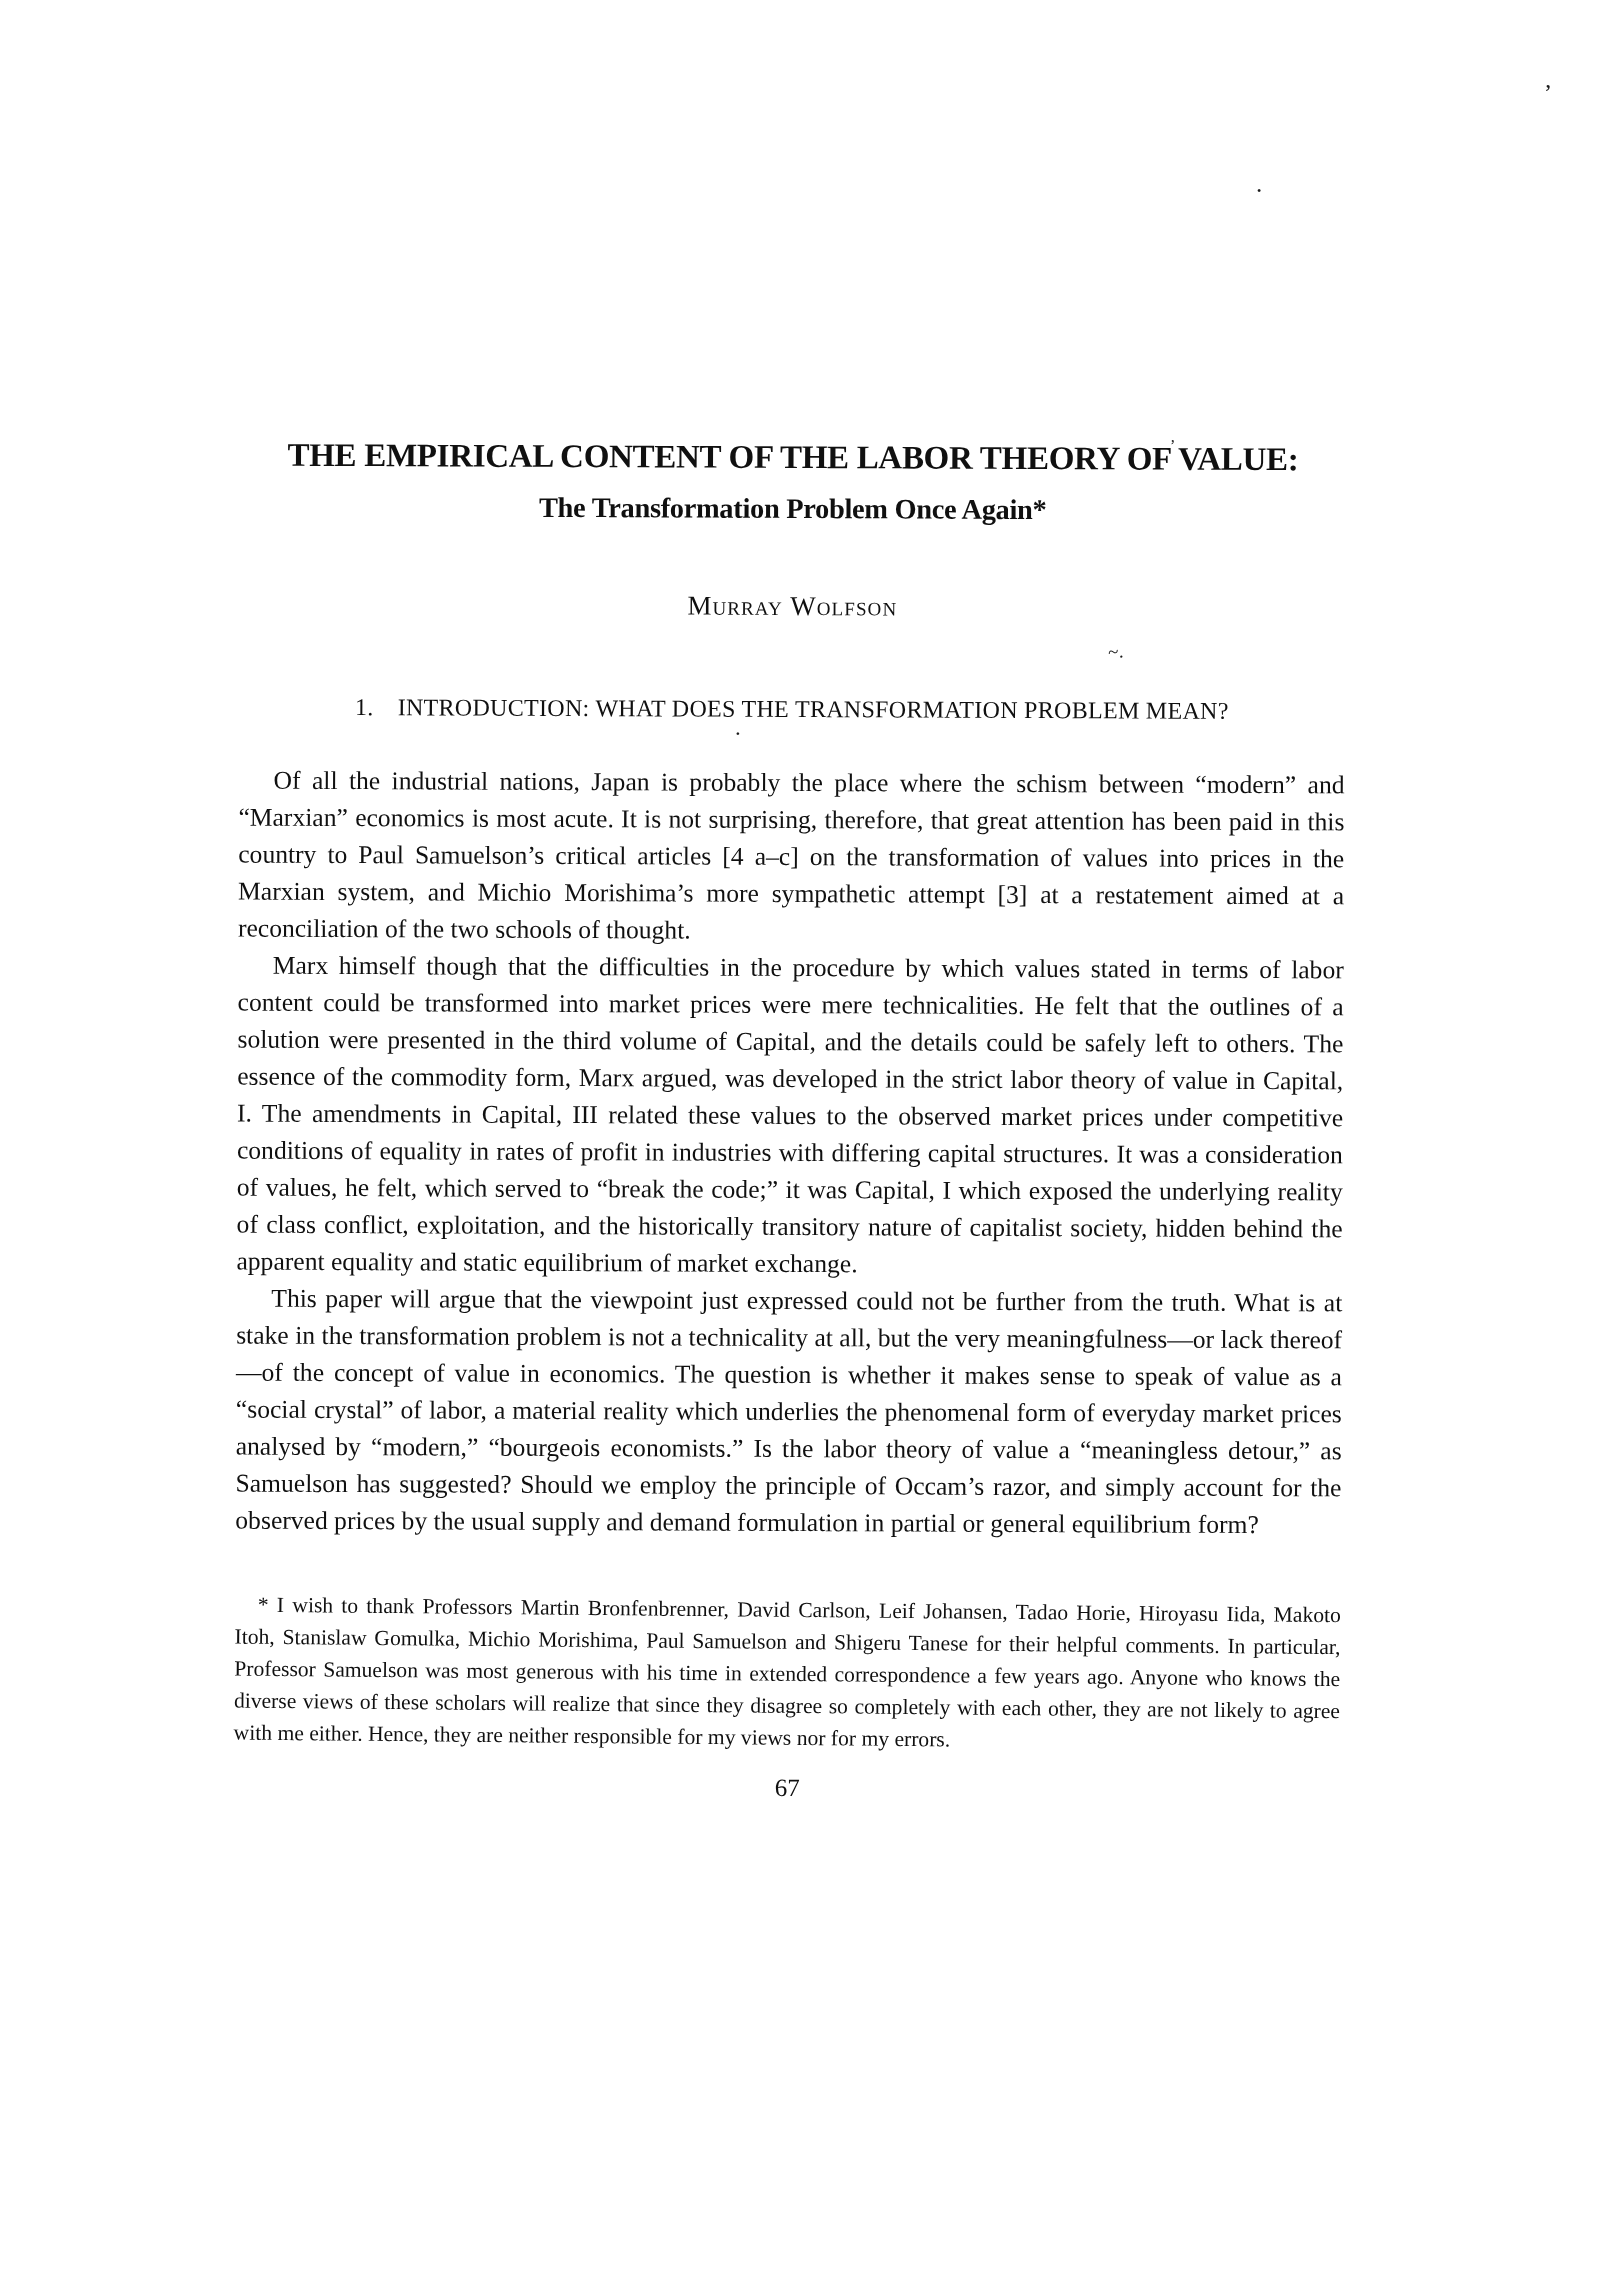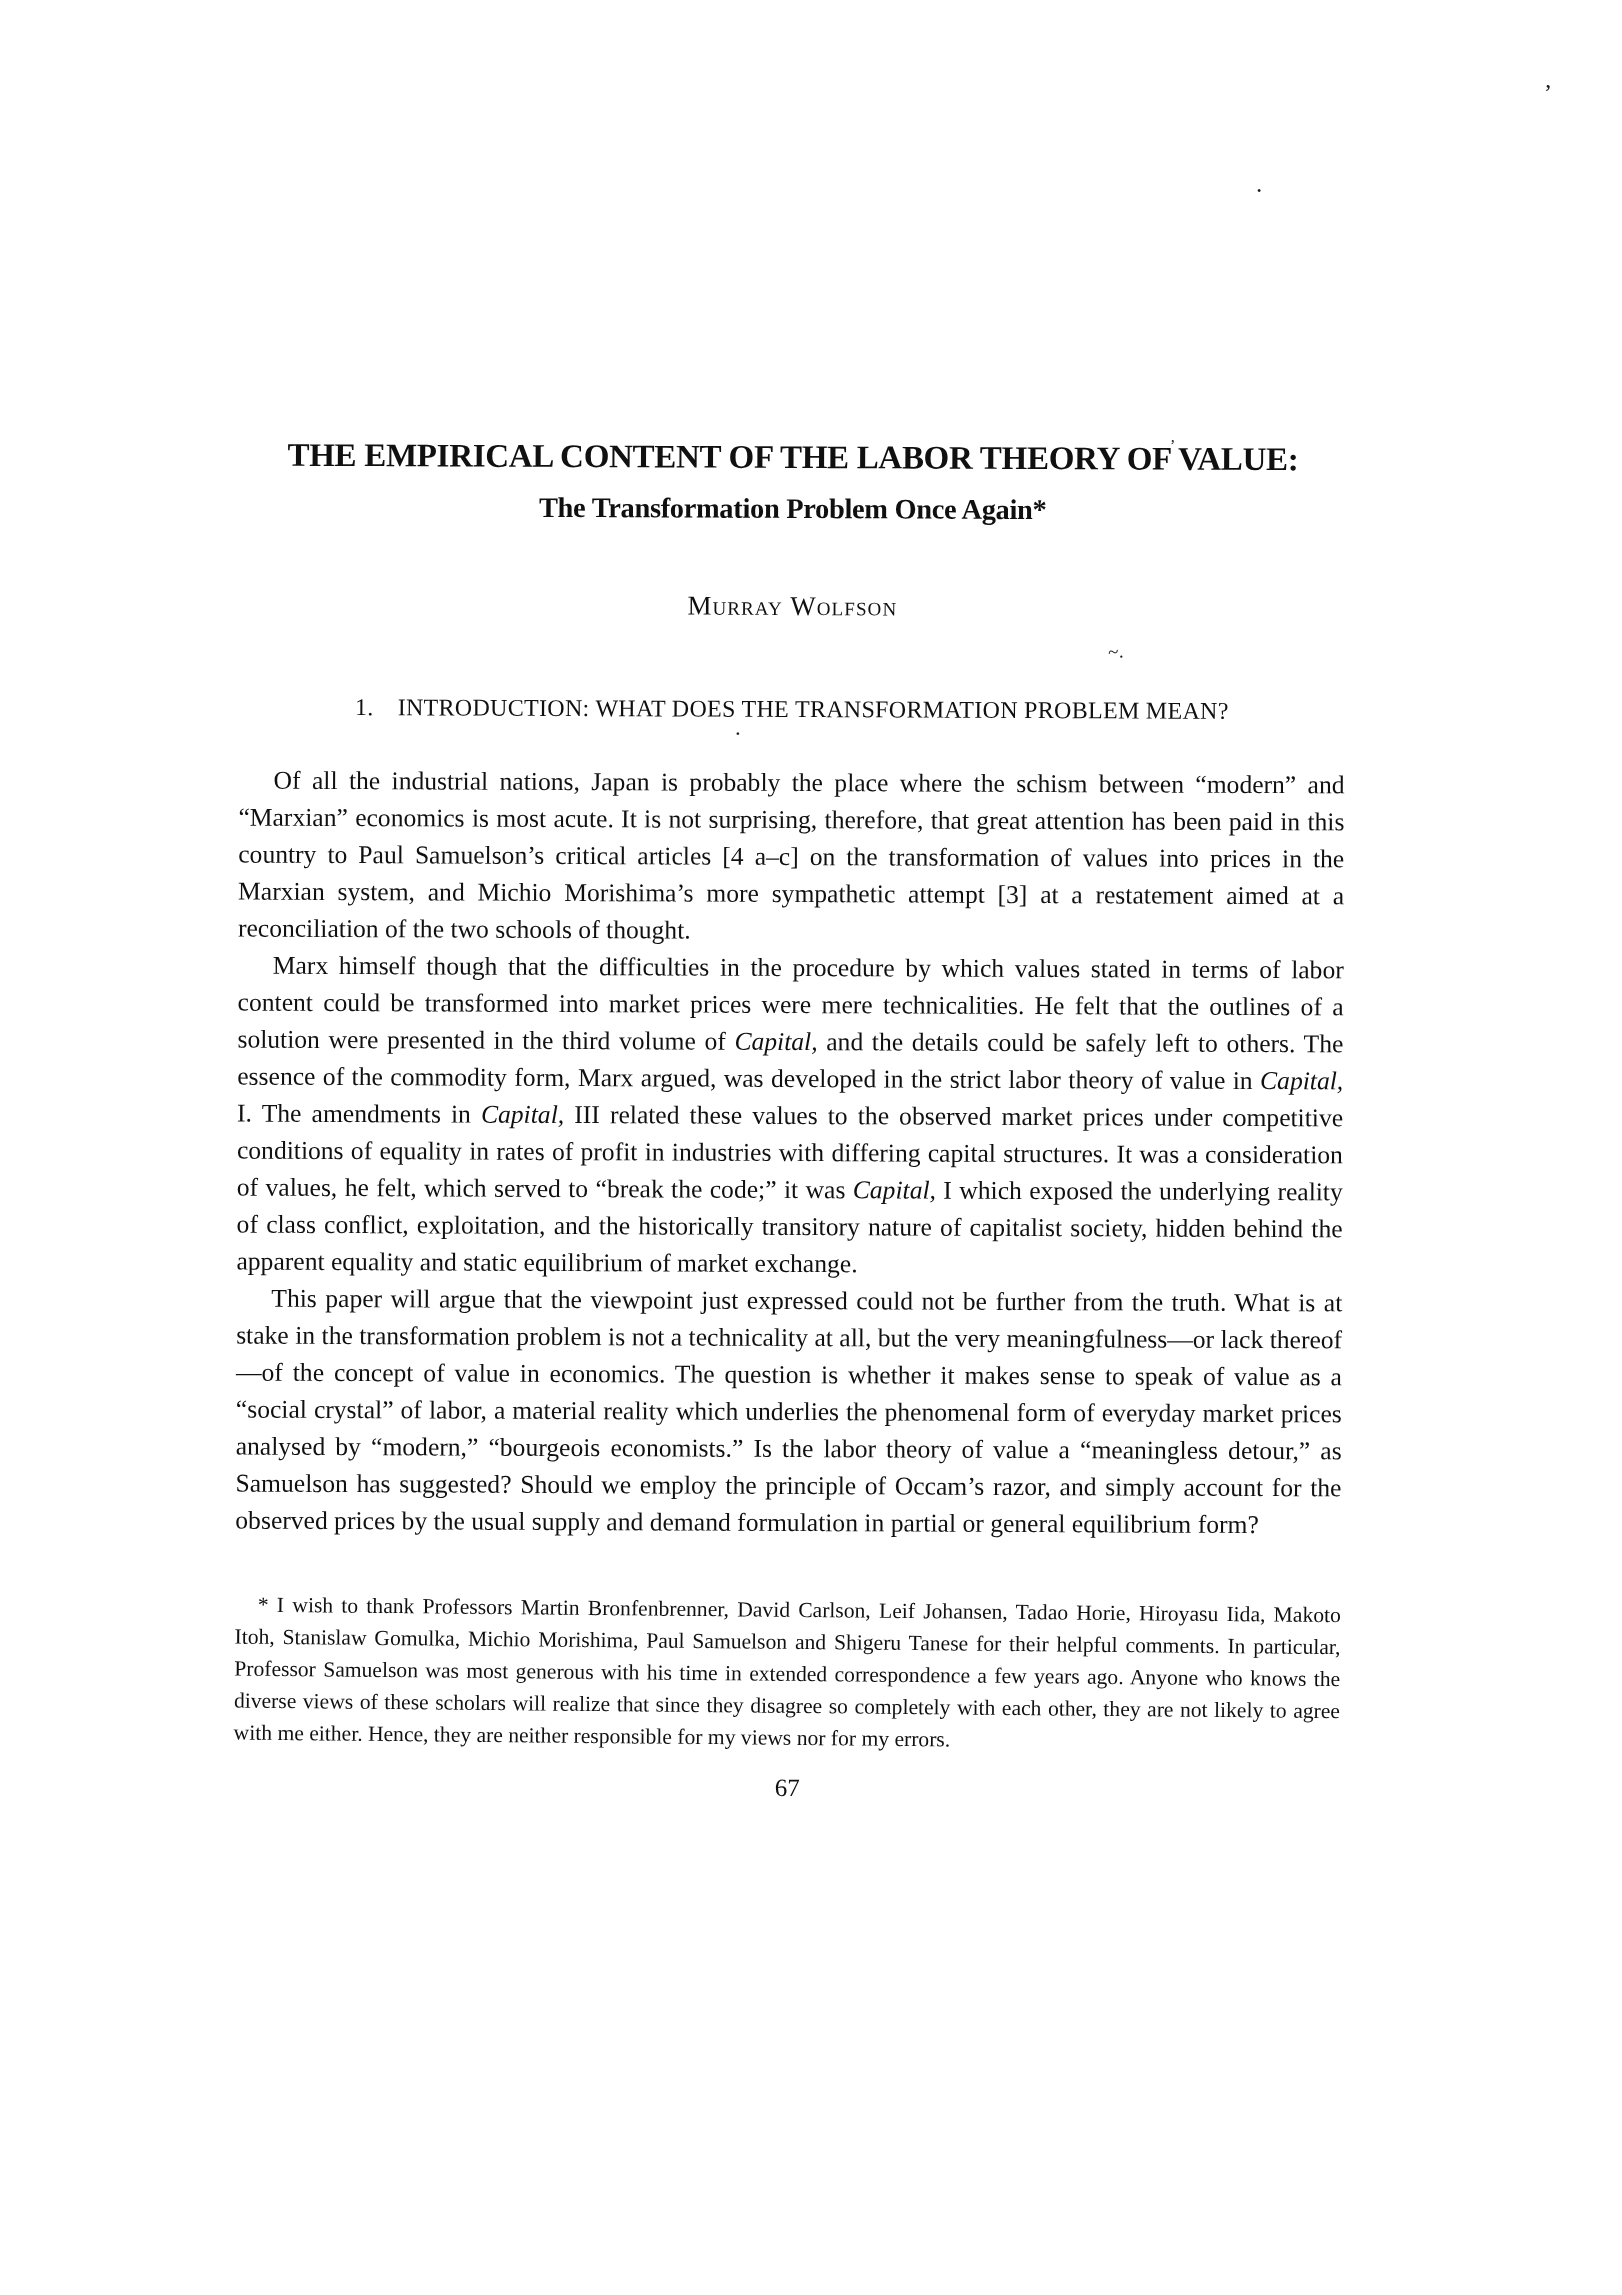--- a/index.html
+++ b/index.html
@@ -53,21 +53,21 @@
     white-space:nowrap;
   }
   .heading .hnum{margin-right:24px;}
   .bodytext{
     margin-top:40px;
     font-size:25.6px;
     line-height:37px;
     text-align:justify;
   }
   .bodytext p{margin:0;text-indent:35px;}
-  .it{font-style:italic;}
+  .it{}
   .footnote{
     margin-top:50px;
     font-size:21.6px;
     line-height:32px;
     text-align:justify;
     transform:rotate(0.3deg);
     transform-origin:0 0;
   }
   .footnote p{margin:0;text-indent:23px;}
   .pagenum{

